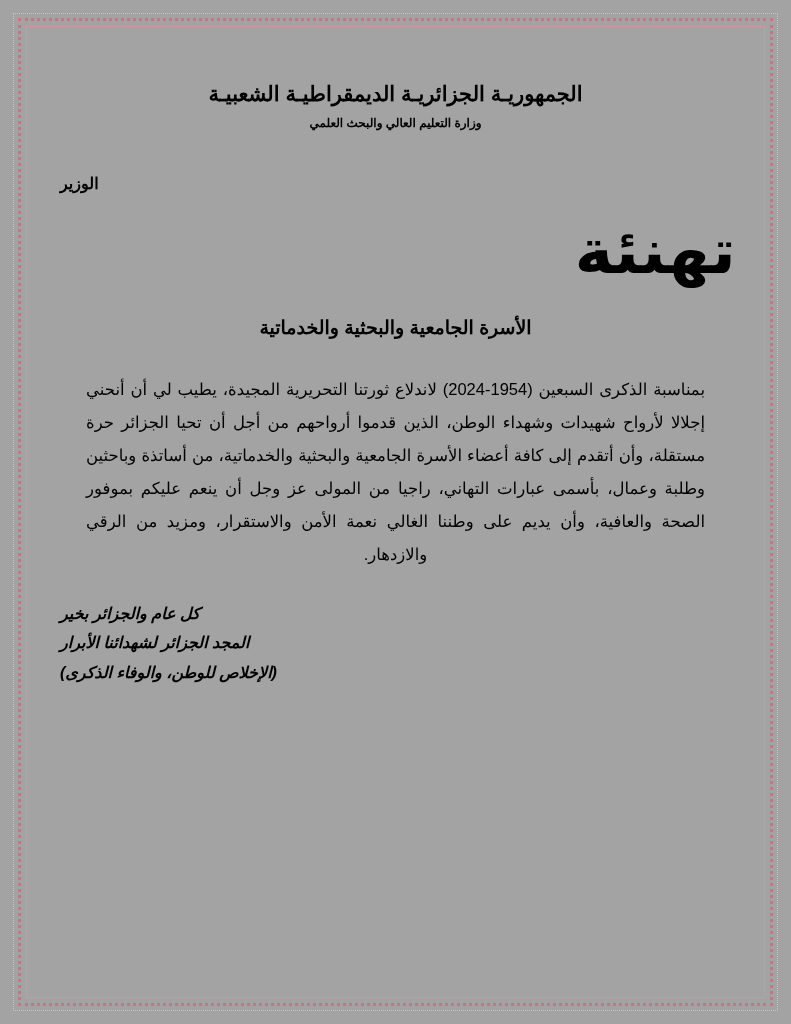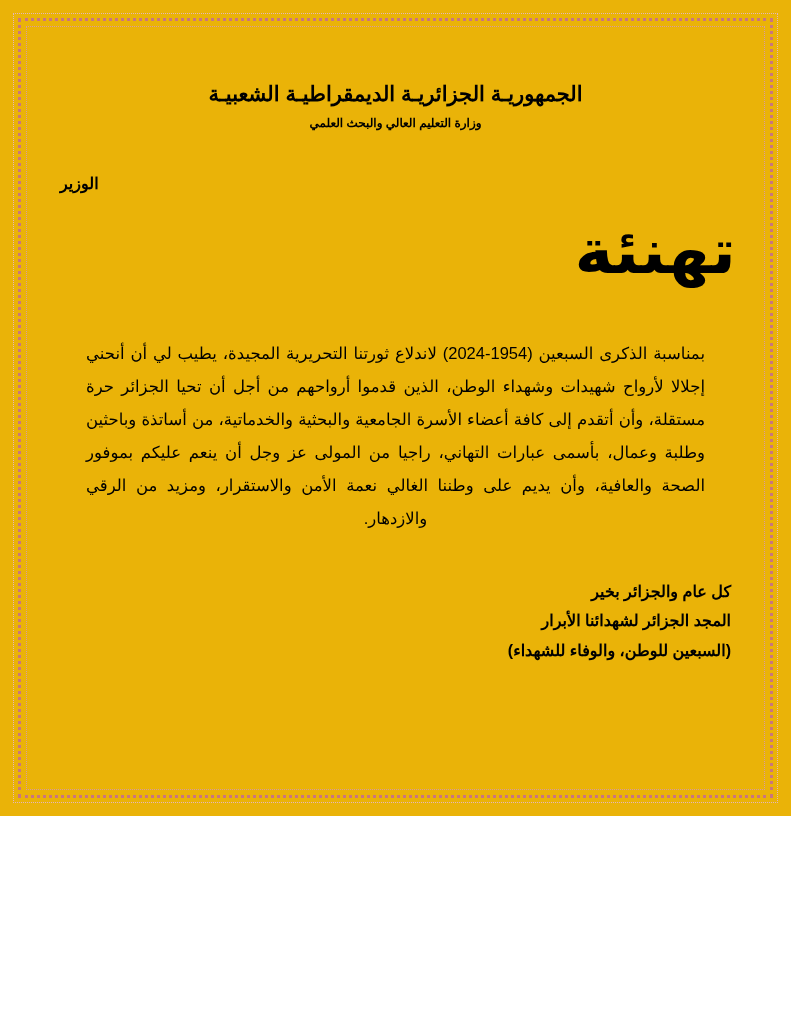--- a/index.html
+++ b/index.html
@@ -11,23 +11,23 @@
     height: 1024px;
     background: #ffffff;
     font-family: "Liberation Sans", sans-serif;
     color: #000000;
     overflow: hidden;
   }
 
   .page {
     position: relative;
     width: 791px;
-    height: 816px;
+    height: 1024px;
     box-sizing: border-box;
-    background: #eab308;
+    background: #a3a3a3;
   }
 
   
   .border-frame {
     position: absolute;
     left: 18px;
     top: 18px;
     right: 18px;
     bottom: 18px;
     border: 3px dotted #c9757f;
@@ -122,25 +122,26 @@
     text-align: justify;
     text-align-last: center;
     padding: 0 22px;
   }
   .body-text p {
     margin: 4px;
     text-align: justify;
   }
 
   .closing {
-    margin-top: 42px;
-    text-align: right;
+    margin-top: 28px;
+    text-align: left;
     font-size: 16px;
     font-weight: bold;
     line-height: 1.85;
+    font-style: italic;
   }
   .closing div {
     white-space: nowrap;
   }
 </style>
 </head>
 <body>
 
 <div class="page">
 
@@ -152,26 +153,27 @@
       <div class="republic-line">الجمهوريـة الجزائريـة الديمقراطيـة الشعبيـة</div>
       <div class="ministry-line">وزارة التعليم العالي والبحث العلمي</div>
     </div>
 
     <div class="minister-line">الوزير</div>
 
     <div class="tahnia-wrap">
       <span class="tahnia">تهنئة</span>
     </div>
 
+    <div class="addressee">الأسرة الجامعية والبحثية والخدماتية</div>
 
 
     <div class="body-text">
       <p>بمناسبة الذكرى السبعين (1954-2024) لاندلاع ثورتنا التحريرية المجيدة، يطيب لي أن أنحني إجلالا لأرواح شهيدات وشهداء الوطن، الذين قدموا أرواحهم من أجل أن تحيا الجزائر حرة مستقلة، وأن أتقدم إلى كافة أعضاء الأسرة الجامعية والبحثية والخدماتية، من أساتذة وباحثين وطلبة وعمال، بأسمى عبارات التهاني، راجيا من المولى عز وجل أن ينعم عليكم بموفور الصحة والعافية، وأن يديم على وطننا الغالي نعمة الأمن والاستقرار، ومزيد من الرقي والازدهار.</p>
     </div>
 
     <div class="closing">
       <div>كل عام والجزائر بخير</div>
       <div>المجد الجزائر لشهدائنا الأبرار</div>
-      <div>(السبعين للوطن، والوفاء للشهداء)</div>
+      <div>(الإخلاص للوطن، والوفاء الذكرى)</div>
     </div>
 
   </div>
 </div>
 
 </body></html>

